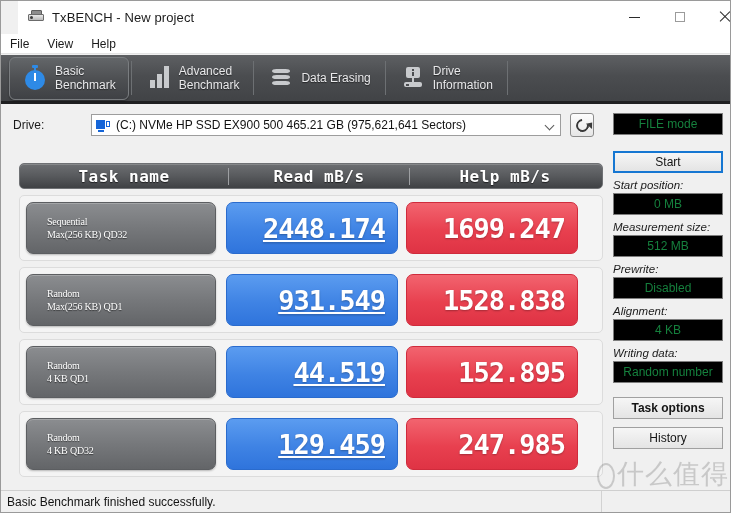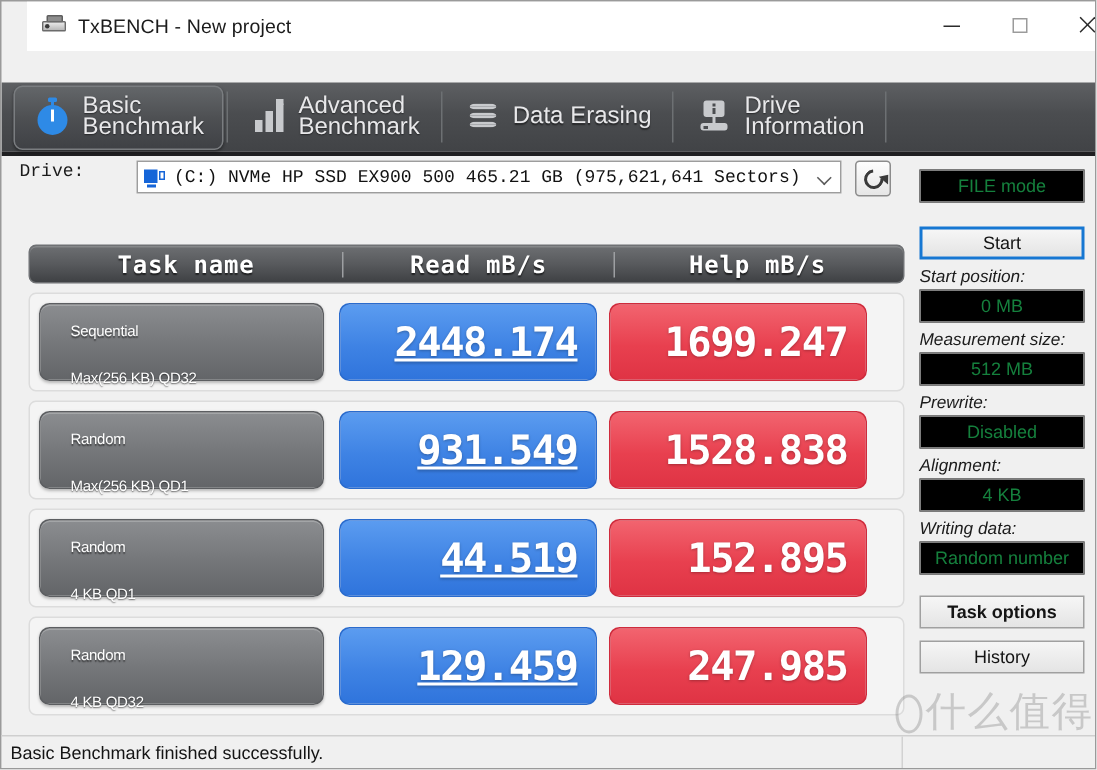--- a/index.html
+++ b/index.html
@@ -85,21 +85,21 @@
   .tab.active {
     background: linear-gradient(#636669, #4e5053 50%, #3f4145);
     border: 1px solid #7a7d80; border-radius: 6px;
     box-shadow: 0 1px 2px rgba(0,0,0,.35);
   }
   .tab-sep {
     width: 1px; height: 34px; background: #6d7073; margin: 0 2px;
     flex: none;
   }
   .tab-label {
-    font-size: 16px; color: #e8e8ea; line-height: 14px; white-space: pre-line;
+    font-size: 12px; color: #e8e8ea; line-height: 14px; white-space: pre-line;
     text-shadow: 0 1px 1px rgba(0,0,0,.5);
   }
   .tab-icon { width: 26px; height: 28px; position: relative; flex: none; }
 
   
   .ic-stopwatch .sw-top { position:absolute; left:10px; top:1px; width:6px; height:3px;
     background:#2e8ae6; border-radius:1px; }
   .ic-stopwatch .sw-stem { position:absolute; left:12px; top:3px; width:2px; height:4px; background:#2e8ae6;}
   .ic-stopwatch .sw-body { position:absolute; left:3px; top:6px; width:20px; height:20px;
     background:#2e8ae6; border-radius:50%; }
@@ -124,21 +124,21 @@
   .ic-drive .d-i1 { position:absolute; left:12px; top:5px; width:2px; height:2px; background:#4b4d50;}
   .ic-drive .d-i2 { position:absolute; left:12px; top:8px; width:2px; height:4px; background:#4b4d50;}
   .ic-drive .d-stem { position:absolute; left:12px; top:14px; width:2px; height:4px; background:#c8cacd;}
   .ic-drive .d-base { position:absolute; left:4px; top:18px; width:18px; height:5px;
     background:#c8cacd; border-radius:2px; }
   .ic-drive .d-led { position:absolute; left:6px; top:20px; width:3px; height:2px; background:#4b4d50;}
 
   
   #drive-row {
     position: absolute; left: 0; top: 106px; width: 731px; height: 36px;
-    display: flex; align-items: flex-start; padding-left: 12px; font-family: Liberation Mono, monospace;
+    display: flex; align-items: center; padding-left: 12px;
   }
   #drive-label { font-size: 12px; color: #1b1b1b; width: 78px; }
   #drive-combo {
     width: 470px; height: 22px; background: #ffffff;
     border: 1px solid #9d9d9d; display: flex; align-items: center;
     padding-left: 4px; position: relative;
   }
   #drive-combo .mini-icon { width: 15px; height: 13px; position: relative; flex: none; margin-right: 5px;}
   #drive-combo .mi-a { position:absolute; left:0; top:1px; width:9px; height:9px; background:#1565d8;}
   #drive-combo .mi-b { position:absolute; left:10px; top:2px; width:4px; height:6px;
@@ -194,24 +194,23 @@
   }
   .task-cell {
     width: 190px; height: 52px; margin-right: 10px;
     background: linear-gradient(#8b8d90, #76787b 50%, #636568);
     border: 1px solid #5c5e61; border-radius: 7px;
     display: flex; flex-direction: column; justify-content: center;
     padding-left: 20px;
     box-shadow: inset 0 1px 0 rgba(255,255,255,.22), 0 1px 2px rgba(0,0,0,.25);
   }
   .task-line {
-    font-family: Liberation Sans, sans-serif;
+    font-family: Liberation Serif, serif;
     font-size: 10px; color: #ffffff; line-height: 13px; letter-spacing: -.2px;
     text-shadow: 0 1px 1px rgba(0,0,0,.55);
-    margin-top: 18px;
   }
   .val {
     width: 172px; height: 52px; margin-right: 8px;
     border-radius: 7px; display: flex; align-items: center; justify-content: flex-end;
     padding-right: 12px;
     font-family: "DejaVu Sans Mono", monospace;
     font-size: 27px; font-weight: bold; color: #ffffff; letter-spacing: -1px;
     text-shadow: 0 1px 2px rgba(0,0,0,.28);
   }
   .val.read  { background: linear-gradient(#5b9cf0, #3f83e4 55%, #2f74dc);
@@ -286,20 +285,25 @@
       <span class="gl-min"></span>
     </div>
     <div class="wbtn" id="btn-max">
       <span class="gl-max"></span>
     </div>
     <div class="wbtn" id="btn-close">
       <span class="gl-close"></span>
     </div>
   </div>
 
+  <div id="menubar">
+    <div class="menu-item">File</div>
+    <div class="menu-item">View</div>
+    <div class="menu-item">Help</div>
+  </div>
 
   <div id="tabstrip">
 
     <div class="tab active">
       <span class="tab-icon ic-stopwatch">
         <span class="sw-top"></span>
           <span class="sw-stem"></span>
         <span class="sw-body"></span>
           <span class="sw-hand"></span>
       </span>

